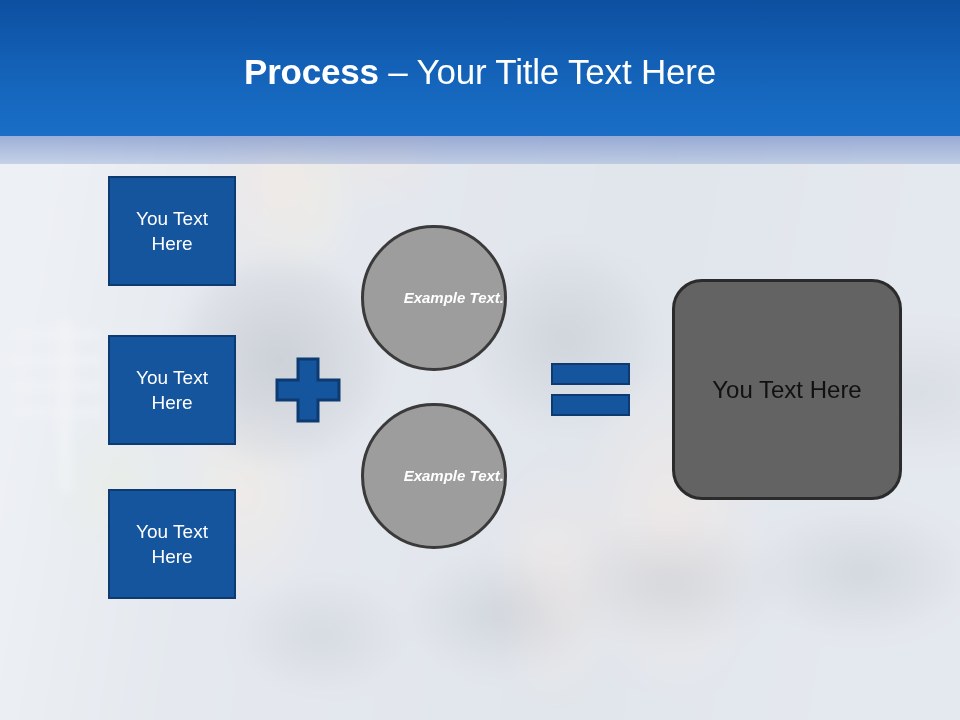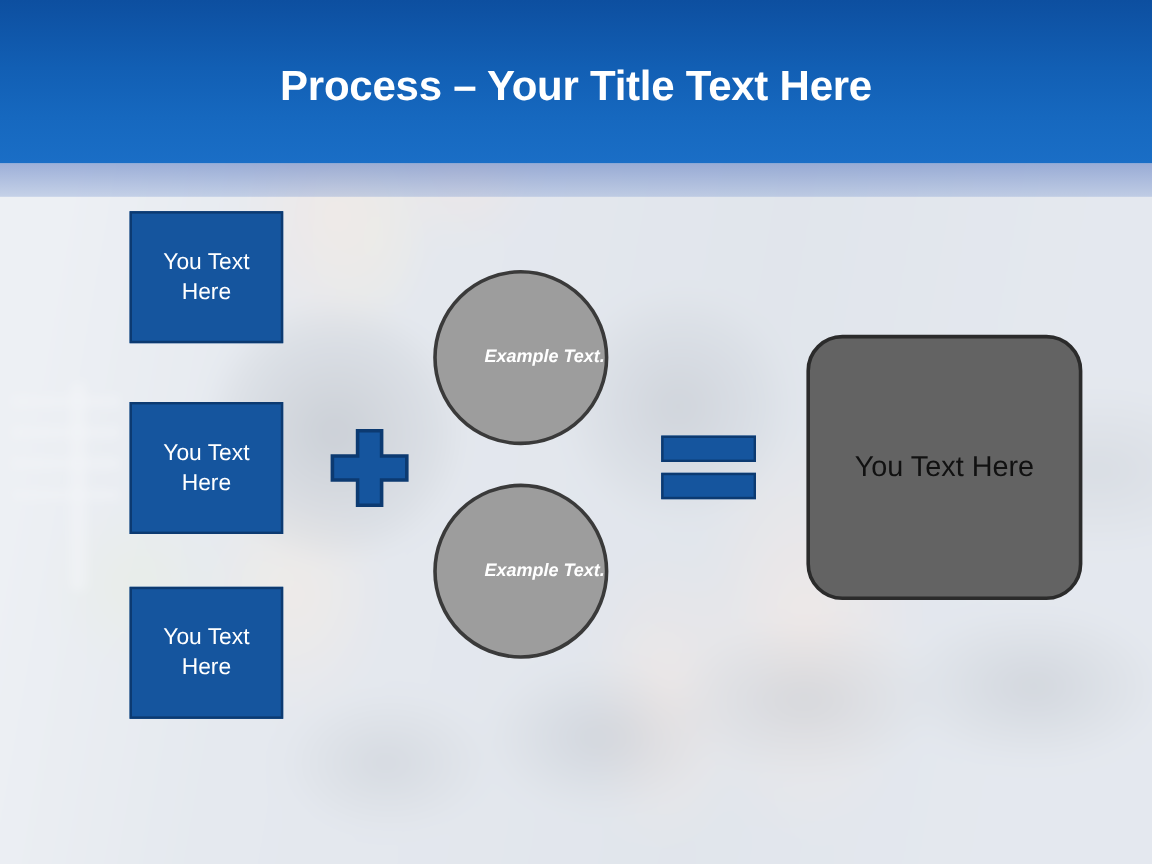--- a/index.html
+++ b/index.html
@@ -112,21 +112,21 @@
     right: 0;
     top: 50px;
     text-align: center;
     color: #ffffff;
     font-size: 35px;
     line-height: 44px;
     letter-spacing: -0.2px;
     white-space: nowrap;
   }
   .header-title .t-bold { font-weight: bold; text-align: right; }
-  .header-title .t-light { font-weight: bold; }
+  .header-title .t-light { font-weight: normal; }
 
   
   .blue-box {
     position: absolute;
     width: 128px;
     height: 110px;
     background: #15559E;
     border: 2px solid #0c3a71;
     box-sizing: border-box;
     display: flex;

